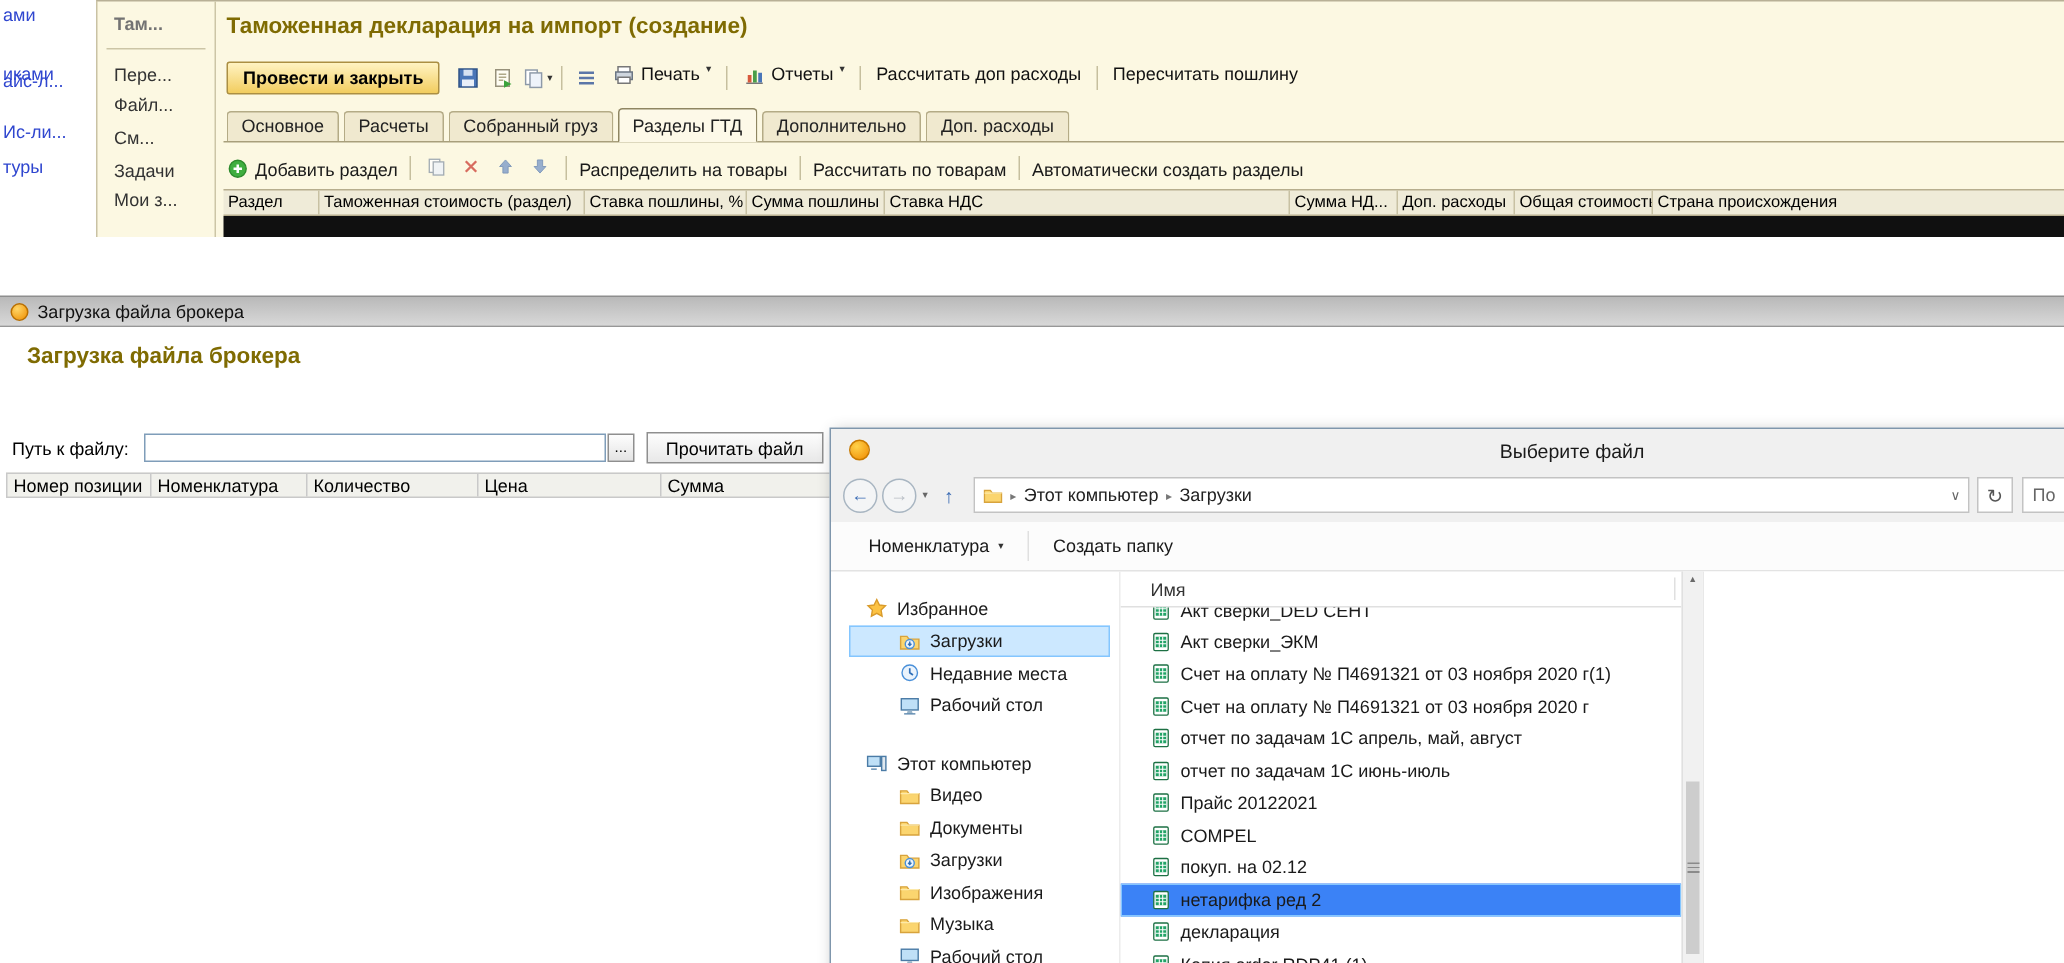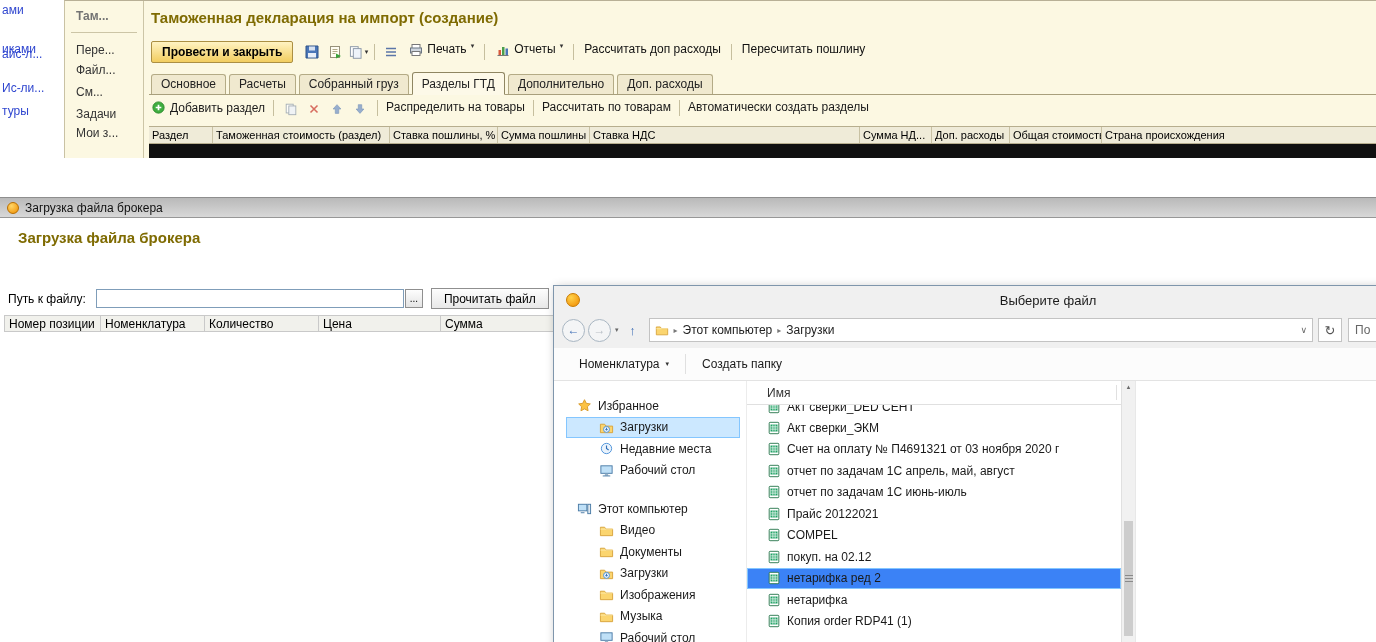--- a/index.html
+++ b/index.html
@@ -37,21 +37,21 @@
   .tool-icon{width:20px;height:20px;display:inline-flex;align-items:center;justify-content:center;cursor:pointer}
   .tool-icon svg,.tool-btn .ic{width:16px;height:16px}
   .tool-btn{display:inline-flex;gap:3px;padding:0 4px;height:20px;cursor:pointer;color:#111}
   .caret{font-size:7px;color:#333;margin-left:1px}
   .tool-sep{width:1px;height:16px;background:#c6bf9e;margin:0 3px}
 
   .tab-strip{position:absolute;left:84px;top:70px;right:0;height:24px;display:flex;align-items:flex-end;border-bottom:1px solid #a89f7c;padding-left:2px}
   .tab{height:20px;line-height:19px;padding:0 9px;background:#f0e9cf;border:1px solid #b4ab86;border-bottom:none;border-radius:3px 3px 0 0;margin-right:3px;color:#222;cursor:pointer;white-space:nowrap}
   .tab.active{height:23px;line-height:22px;background:#fdf9e8;border-color:#8f8662;border-bottom:1px solid #fdf9e8;margin-bottom:-1px;z-index:2}
 
-  .section-toolbar{position:absolute;left:86px;top:99px;height:20px;display:flex;align-items:flex-start;gap:5px;color:#1a1a1a;white-space:nowrap}
+  .section-toolbar{position:absolute;left:86px;top:99px;height:20px;display:flex;align-items:flex-end;gap:5px;color:#1a1a1a;white-space:nowrap}
   .st-item{display:inline-flex;align-items:center;gap:4px;cursor:pointer}
   .st-item svg{width:15px;height:15px}
   .st-icon{width:18px;height:18px;display:inline-flex;align-items:center;justify-content:center;cursor:pointer}
   .st-icon svg{width:14px;height:14px;opacity:.8}
 
   .gtd-header{position:absolute;left:84px;top:125px;right:0;height:18px;display:flex;background:#efebd8;border-top:1px solid #b7ae8e;border-bottom:1px solid #b7ae8e;font-size:11px}
   .gtd-col{display:flex;align-items:center;padding:0 3px;border-right:1px solid #c8c1a3;white-space:nowrap;overflow:hidden;flex:none}
   .gtd-header div:nth-of-type(1){width:64px}
   .gtd-header div:nth-of-type(2){width:177px}
   .gtd-header div:nth-of-type(3){width:108px}
@@ -491,20 +491,26 @@
           <span>Акт сверки_DED СЕНТ</span>
         </div>
 
         <div class="fd-file">
           <svg>
             <use href="#i-xls"></use>
           </svg>
           <span>Акт сверки_ЭКМ</span>
         </div>
 
+        <div class="fd-file">
+          <svg>
+            <use href="#i-xls"></use>
+          </svg>
+          <span>Счет на оплату № П4691321 от 03 ноября 2020 г(1)</span>
+        </div>
 
         <div class="fd-file">
           <svg>
             <use href="#i-xls"></use>
           </svg>
           <span>Счет на оплату № П4691321 от 03 ноября 2020 г</span>
         </div>
 
         <div class="fd-file">
           <svg>
@@ -545,21 +551,21 @@
           <svg>
             <use href="#i-xls"></use>
           </svg>
           <span>нетарифка ред 2</span>
         </div>
 
         <div class="fd-file">
           <svg>
             <use href="#i-xls"></use>
           </svg>
-          <span>нетарифка</span>
+          <span>декларация</span>
         </div>
 
         <div class="fd-file">
           <svg>
             <use href="#i-xls"></use>
           </svg>
           <span>Копия order RDP41 (1)</span>
         </div>
       </div>
 

